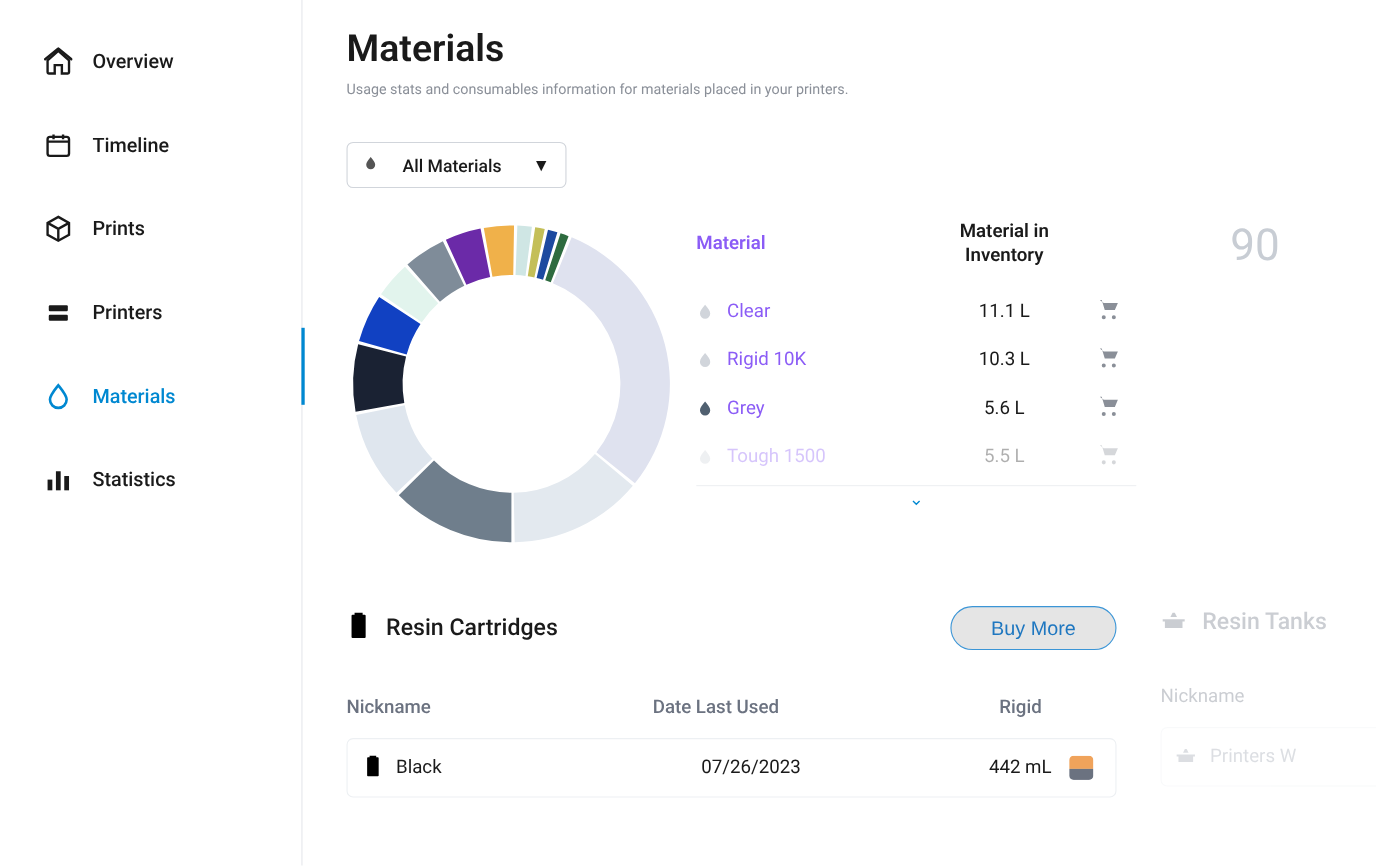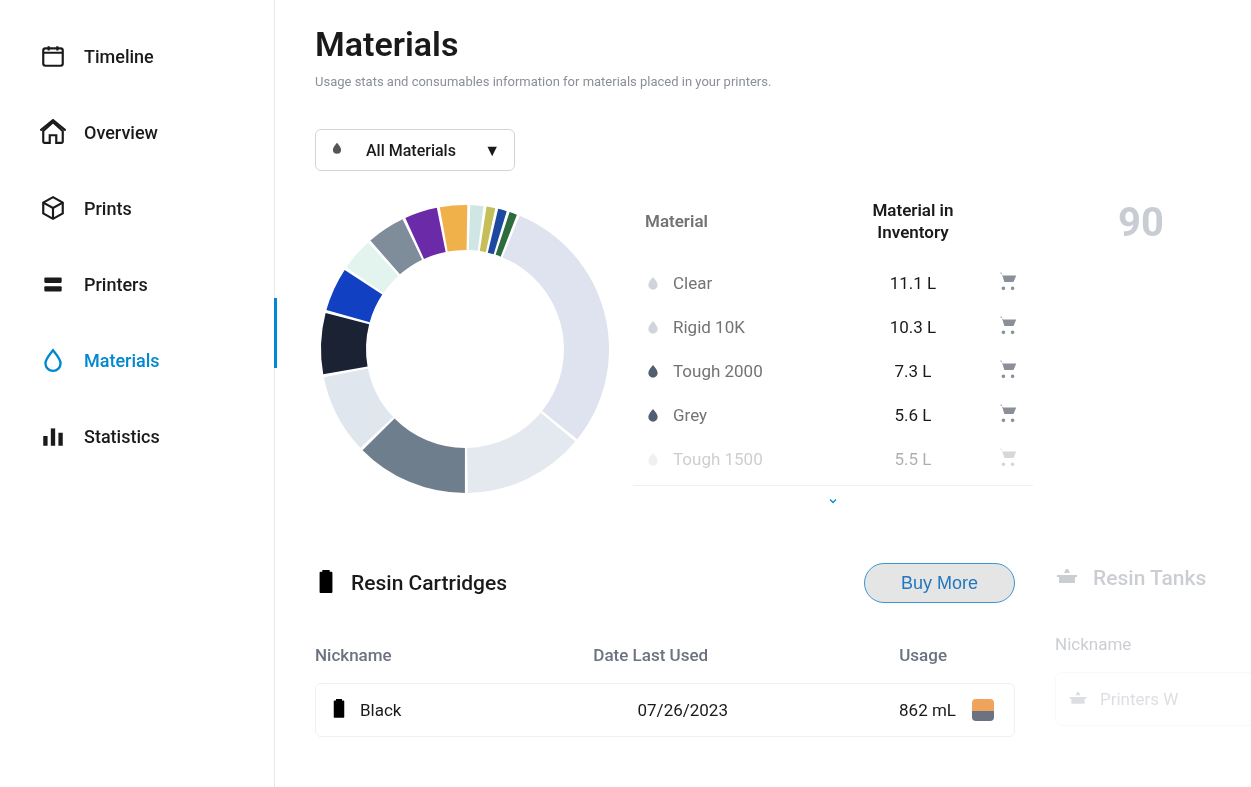--- a/index.html
+++ b/index.html
@@ -141,21 +141,21 @@
     height: 44px;
     font-size: 17px;
   }
   .mat-row.faded { opacity: 0.35; }
   .drop-icon {
     width: 20px;
     display: inline-flex;
     margin-right: 8px;
   }
   .drop-icon svg { width: 16px; height: 20px; }
-  .col-mat { flex: 1; display: flex; align-items: center; color: #737373; margin-left: 12px; }
+  .col-mat { flex: 1; display: flex; align-items: center; color: #8b5cf6; }
   .col-inv { width: 140px; text-align: center; }
   .col-cart { width: 50px; text-align: center; color: #6b7280; cursor: pointer; }
   .expand-chevron {
     text-align: center;
     color: #0088d1;
     cursor: pointer;
     border-top: 1px solid #eef0f2;
     padding-top: 6px;
     margin-top: 4px;
   }
@@ -163,21 +163,21 @@
   .side-card {
     width: 160px;
     text-align: center;
     color: #c8cdd4;
     margin-left: auto;
     margin-right: 30px;
     padding-top: 4px;
   }
   .side-card .big {
     font-size: 40px;
-    font-weight: 700;
+    font-weight: 400;
     line-height: 1;
   }
   .side-card .label {
     font-size: 18px;
     font-weight: 400;
     margin-top: 8px;
     line-height: 1.3;
   }
 
   
@@ -290,34 +290,34 @@
 </head>
 <body>
 
 <div class="app">
   <div class="active-bar"></div>
 
   <nav class="sidebar">
     <div class="nav-item">
       <span class="nav-icon">
         <svg viewBox="0 0 24 24" fill="none" stroke="currentColor" stroke-width="2">
-            <rect x="3" y="5" width="18" height="16" rx="2"></rect>
-            <path d="M3 9h18M8 3v4M16 3v4"></path>
-          </svg>
-      </span>
-      <span>Timeline</span>
+            <path d="M3 11l9-8 9 8v10a1 1 0 0 1-1 1h-5v-7H9v7H4a1 1 0 0 1-1-1z"></path>
+            <path d="M1 10l11-9 11 9" stroke-linecap="round"></path>
+          </svg>
+      </span>
+      <span>Overview</span>
     </div>
     <div class="nav-item">
       <span class="nav-icon">
         <svg viewBox="0 0 24 24" fill="none" stroke="currentColor" stroke-width="2">
-            <path d="M3 11l9-8 9 8v10a1 1 0 0 1-1 1h-5v-7H9v7H4a1 1 0 0 1-1-1z"></path>
-            <path d="M1 10l11-9 11 9" stroke-linecap="round"></path>
-          </svg>
-      </span>
-      <span>Overview</span>
+            <rect x="3" y="5" width="18" height="16" rx="2"></rect>
+            <path d="M3 9h18M8 3v4M16 3v4"></path>
+          </svg>
+      </span>
+      <span>Timeline</span>
     </div>
     <div class="nav-item">
       <span class="nav-icon">
         <svg viewBox="0 0 24 24" fill="none" stroke="currentColor" stroke-width="2">
             <path d="M12 2l9 5v10l-9 5-9-5V7z"></path>
             <path d="M3 7l9 5 9-5M12 12v10"></path>
           </svg>
       </span>
       <span>Prints</span>
     </div>
@@ -421,34 +421,20 @@
                   <path d="M7 18a2 2 0 1 0 0 4 2 2 0 0 0 0-4zm10 0a2 2 0 1 0 0 4 2 2 0 0 0 0-4zM3 3h2l3 10h10l3-7H7"></path>
                 </svg></div>
             </div>
             <div class="mat-row">
               <div class="col-mat">
                 <span class="drop-icon">
                   <svg viewBox="0 0 24 24" fill="#506070">
                     <path d="M12 3c4 5 7 8.5 7 12a7 7 0 0 1-14 0c0-3.5 3-7 7-12z"></path>
                   </svg>
                 </span>
-                <span>Tough 2000</span>
-              </div>
-              <div class="col-inv">7.3 L</div>
-              <div class="col-cart"><svg width="22" height="22" viewBox="0 0 24 24" fill="#8a8f98">
-                  <path d="M7 18a2 2 0 1 0 0 4 2 2 0 0 0 0-4zm10 0a2 2 0 1 0 0 4 2 2 0 0 0 0-4zM3 3h2l3 10h10l3-7H7"></path>
-                </svg></div>
-            </div>
-            <div class="mat-row">
-              <div class="col-mat">
-                <span class="drop-icon">
-                  <svg viewBox="0 0 24 24" fill="#506070">
-                    <path d="M12 3c4 5 7 8.5 7 12a7 7 0 0 1-14 0c0-3.5 3-7 7-12z"></path>
-                  </svg>
-                </span>
                 <span>Grey</span>
               </div>
               <div class="col-inv">5.6 L</div>
               <div class="col-cart"><svg width="22" height="22" viewBox="0 0 24 24" fill="#8a8f98">
                   <path d="M7 18a2 2 0 1 0 0 4 2 2 0 0 0 0-4zm10 0a2 2 0 1 0 0 4 2 2 0 0 0 0-4zM3 3h2l3 10h10l3-7H7"></path>
                 </svg></div>
             </div>
             <div class="mat-row faded">
               <div class="col-mat">
                 <span class="drop-icon">
@@ -487,35 +473,35 @@
                 </svg>
             </span>
             <span>Resin Cartridges</span>
           </div>
           <button class="buy-more-btn">Buy More</button>
         </div>
 
         <div class="cart-table-head">
           <div class="cart-col-nick">Nickname</div>
           <div class="cart-col-date">Date Last Used</div>
-          <div class="cart-col-vol">Usage</div>
+          <div class="cart-col-vol">Rigid</div>
         </div>
 
         <div class="cart-row">
           <div class="cart-col-nick">
             <span>
               <svg width="18" height="22" viewBox="0 0 24 28" fill="#000">
                   <path d="M6 4h2V2h8v2h2a1 1 0 0 1 1 1v21a1 1 0 0 1-1 1H6a1 1 0 0 1-1-1V5a1 1 0 0 1 1-1z"></path>
                 </svg>
             </span>
             <span>Black</span>
           </div>
           <div class="cart-col-date">07/26/2023</div>
           <div class="cart-col-vol">
-            <span>862 mL</span>
+            <span>442 mL</span>
             <span class="vol-swatch">
                 <span class="top"></span>
                 <span class="bot"></span>
               </span>
           </div>
         </div>
       </div>
 
       <div class="tanks-panel">
         <div class="tanks-header">

